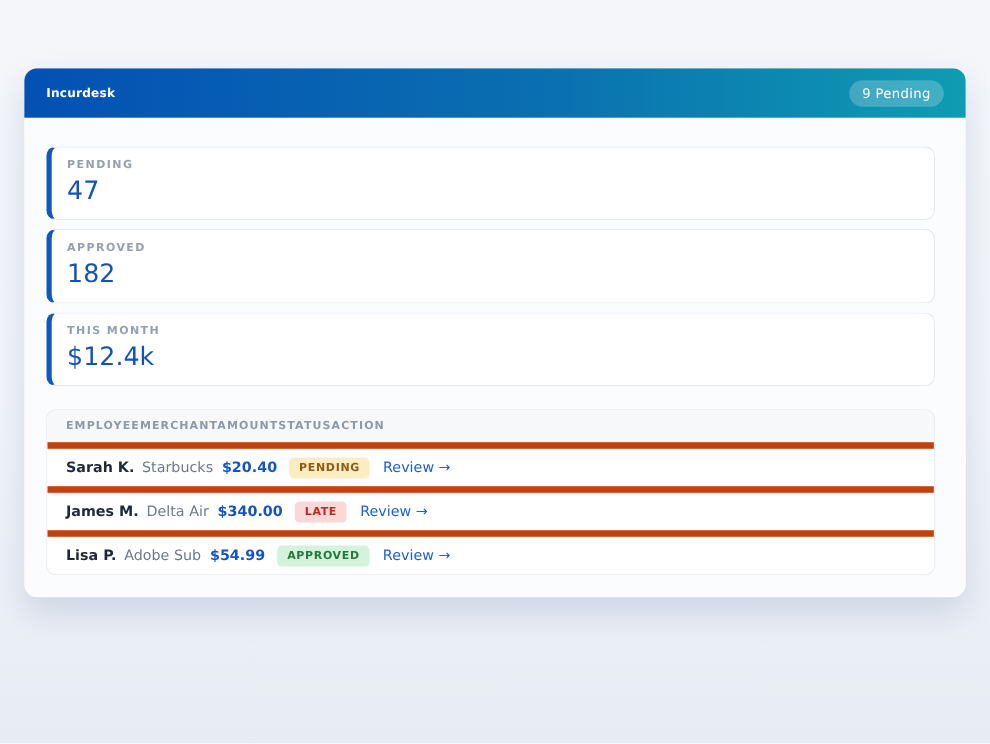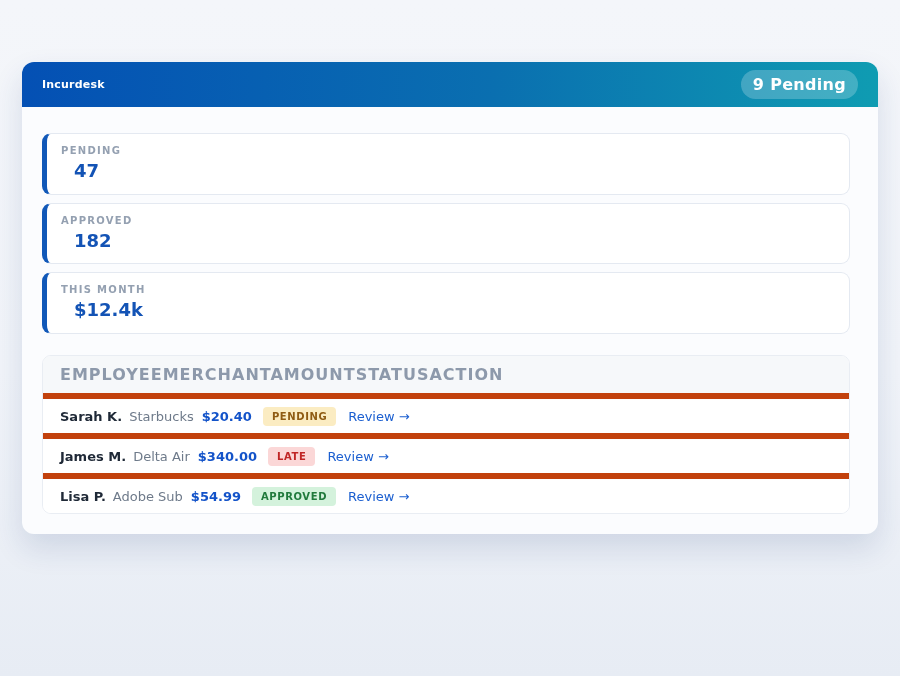--- a/index.html
+++ b/index.html
@@ -28,22 +28,22 @@
   }
   .app-title {
     color: #ffffff;
     font-size: 11px;
     font-weight: bold;
     letter-spacing: 0.2px;
   }
   .pending-pill {
     background: rgba(255, 255, 255, 0.22);
     color: #ffffff;
-    font-size: 16px;
-    font-weight: bold;
+    font-size: 12px;
+    font-weight: normal;
     padding: 5px 12px;
     border-radius: 999px;
     letter-spacing: 0.3px;
   }
   .app-body { padding: 26px 28px 20px 20px; }
   .stat-card {
     background: #ffffff;
     border: 1px solid #e4e9f1;
     border-left-width: 5px;
     border-radius: 9px;
@@ -51,36 +51,35 @@
     margin-bottom: 8px;
   }
   .stat-label {
     font-size: 10px;
     font-weight: bold;
     letter-spacing: 1.3px;
     color: #94a0b1;
     margin-bottom: 5px;
   }
   .stat-value {
-    font-size: 18px;
-    font-weight: bold;
+    font-size: 23px;
+    font-weight: normal;
     line-height: 1.15;
-    margin-left: 13px;
   }
   .expense-table {
     margin-top: 21px;
     border: 1px solid #e9edf3;
     border-radius: 9px;
     overflow: hidden;
     background: #ffffff;
   }
   .table-head {
     background: #f6f8fa;
     padding: 9px 17px;
-    font-size: 16px;
+    font-size: 10px;
     font-weight: bold;
     letter-spacing: 1px;
     color: #8d99ab;
   }
   .table-head span { display: inline; }
   .table-row {
     display: flex;
     align-items: center;
     gap: 7px;
     padding: 0 17px;

